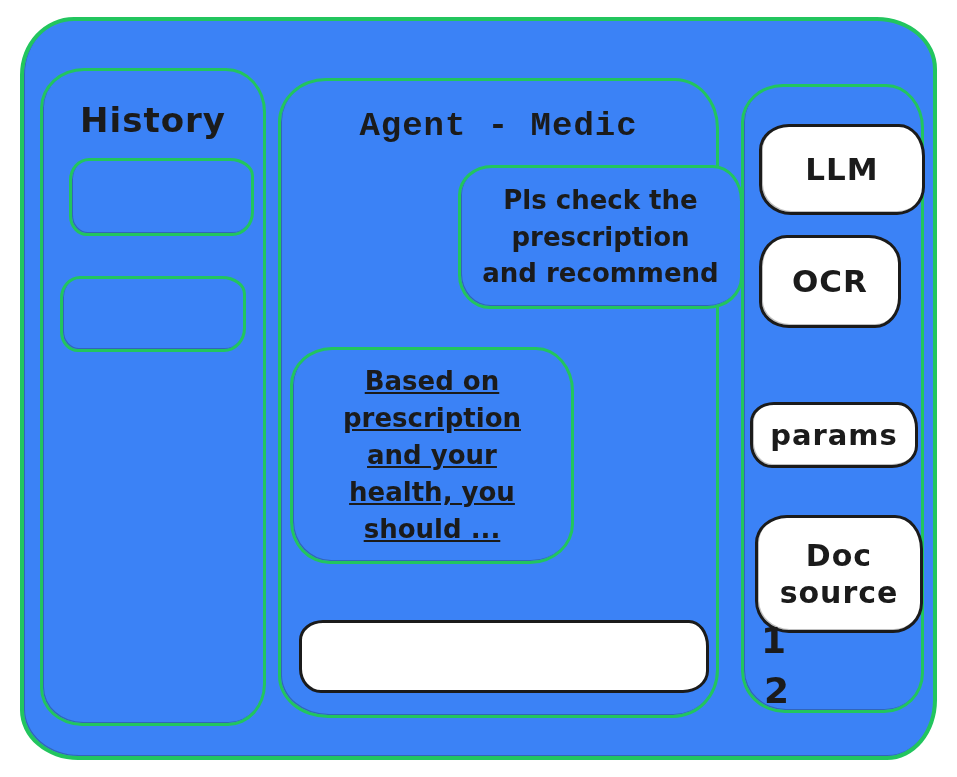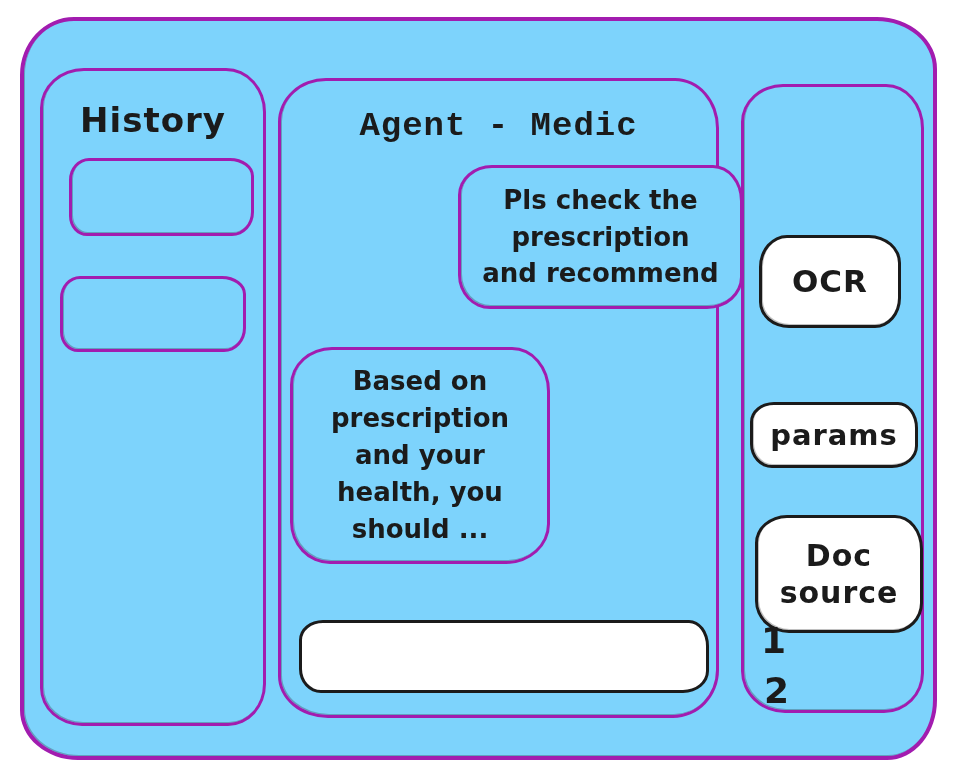--- a/index.html
+++ b/index.html
@@ -8,22 +8,22 @@
     width: 957px; height: 777px;
     font-family: "DejaVu Sans", "Liberation Sans", sans-serif;
     color: #1b1b1b;
     position: relative;
     overflow: hidden;
   }
   .page { position: absolute; inset: 0; background: #ffffff; }
 
   
   .sk {
-    background: #7dd3fc;
-    border: 3px solid #a21caf;
+    background: #3b82f6;
+    border: 3px solid #22c55e;
     box-shadow: inset 1px -1px 0 0 rgba(27,27,27,0.28);
   }
 
   .frame {
     position: absolute; left: 20px; top: 17px; width: 917px; height: 743px;
     border-width: 4px;
     border-radius: 54px 60px 50px 58px / 58px 52px 60px 50px;
   }
 
   
@@ -56,22 +56,23 @@
     display: flex; align-items: center; justify-content: center;
     text-align: center; white-space: pre-line;
     font-size: 26px; font-weight: 700; line-height: 1.42;
     border-width: 3.5px;
   }
   .bubble.user {
     left: 177px; top: 84px; width: 285px; height: 144px;
     border-radius: 34px 30px 36px 32px / 30px 36px 32px 34px;
   }
   .bubble.assistant {
-    left: 9px; top: 266px; width: 260px; height: 217px;
+    left: 9px; top: 266px; width: 284px; height: 217px;
     border-radius: 42px 38px 44px 40px / 38px 44px 40px 42px;
+    text-decoration: underline;
   }
   .chat-input {
     position: absolute; left: 18px; top: 539px; width: 410px; height: 73px;
     background: #ffffff; border: 3.5px solid #1b1b1b;
     border-radius: 24px 20px 26px 22px / 20px 26px 22px 24px;
     font-family: inherit; font-size: 24px; color: #1b1b1b; padding: 0 20px;
     outline: none;
   }
 
   
@@ -122,20 +123,21 @@
 and recommend</div>
       <div class="bubble assistant sk">Based on
 prescription
 and your
 health, you
 should ...</div>
       <input class="chat-input" value="" style="">
     </section>
 
     <aside class="tools sk">
+      <button class="tool-btn llm">LLM</button>
       <button class="tool-btn ocr">OCR</button>
       <button class="tool-btn params">params</button>
       <button class="tool-btn docsource">Doc
 source</button>
       <span class="doc-num one">1</span>
       <span class="doc-num two">2</span>
     </aside>
 
   </div>
 </div>

